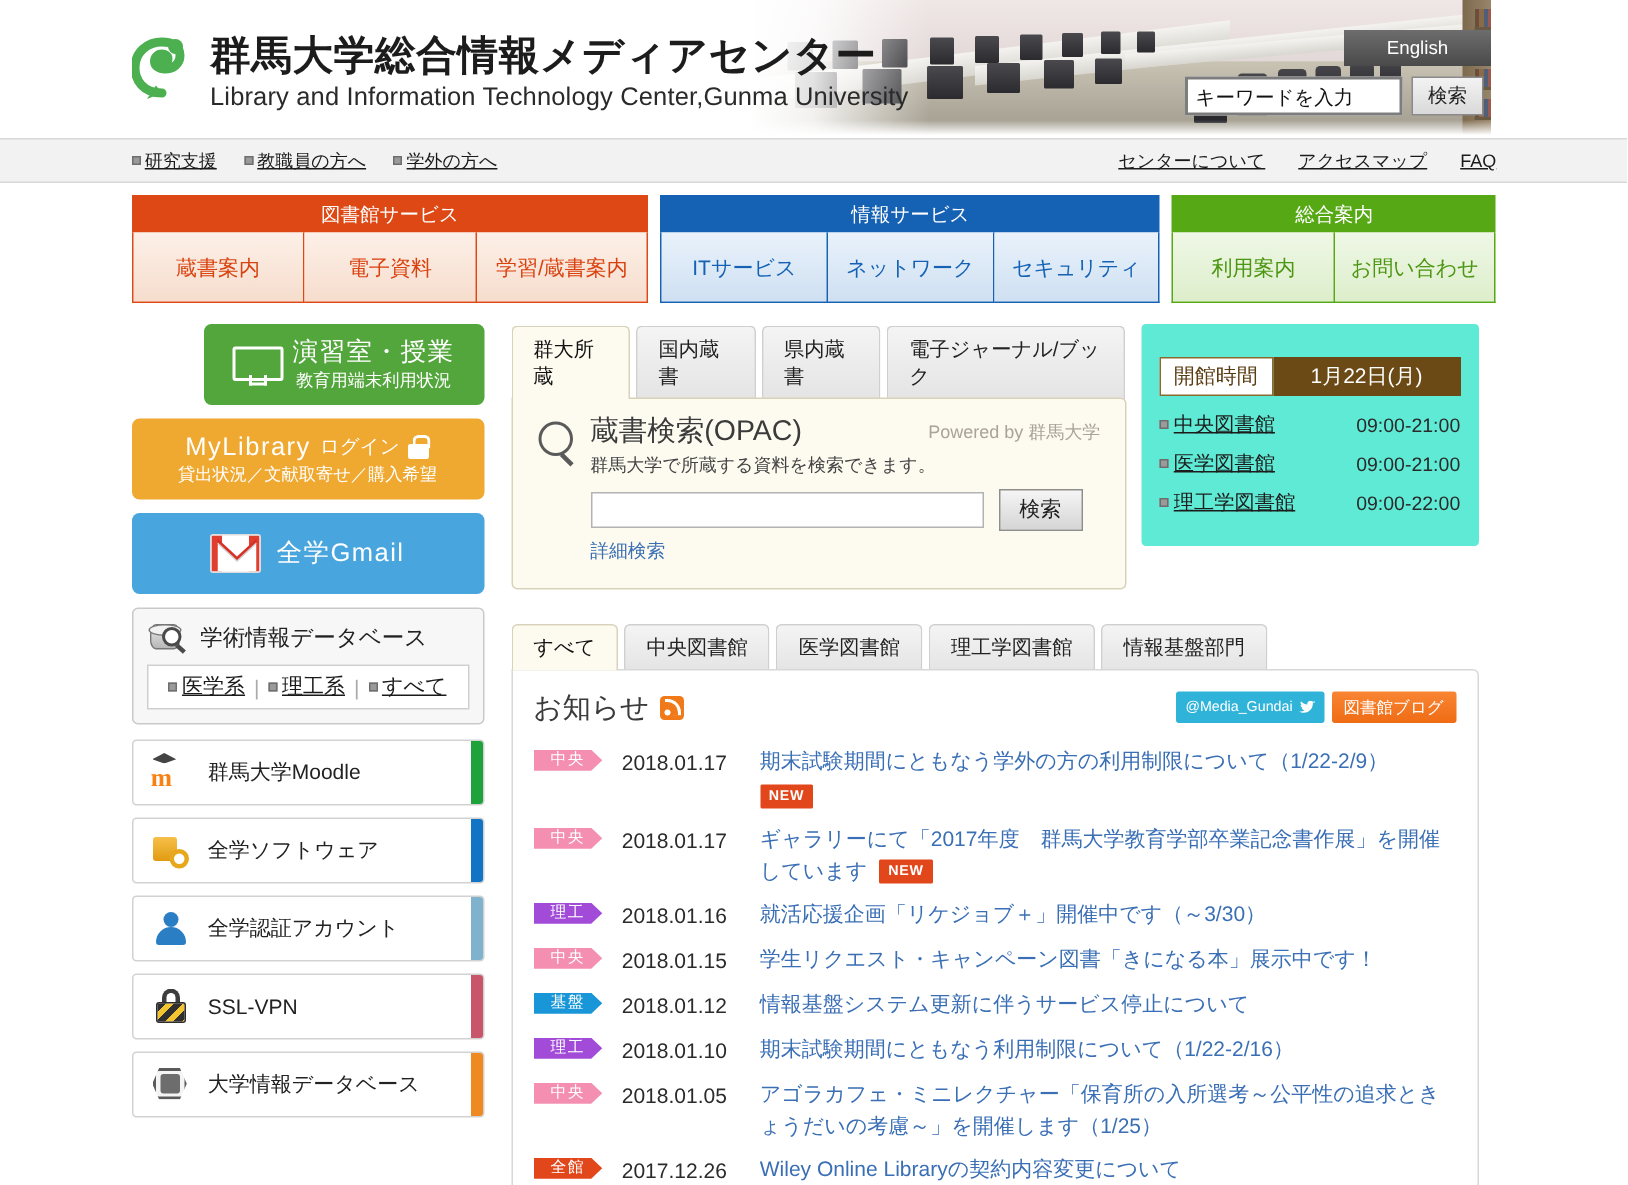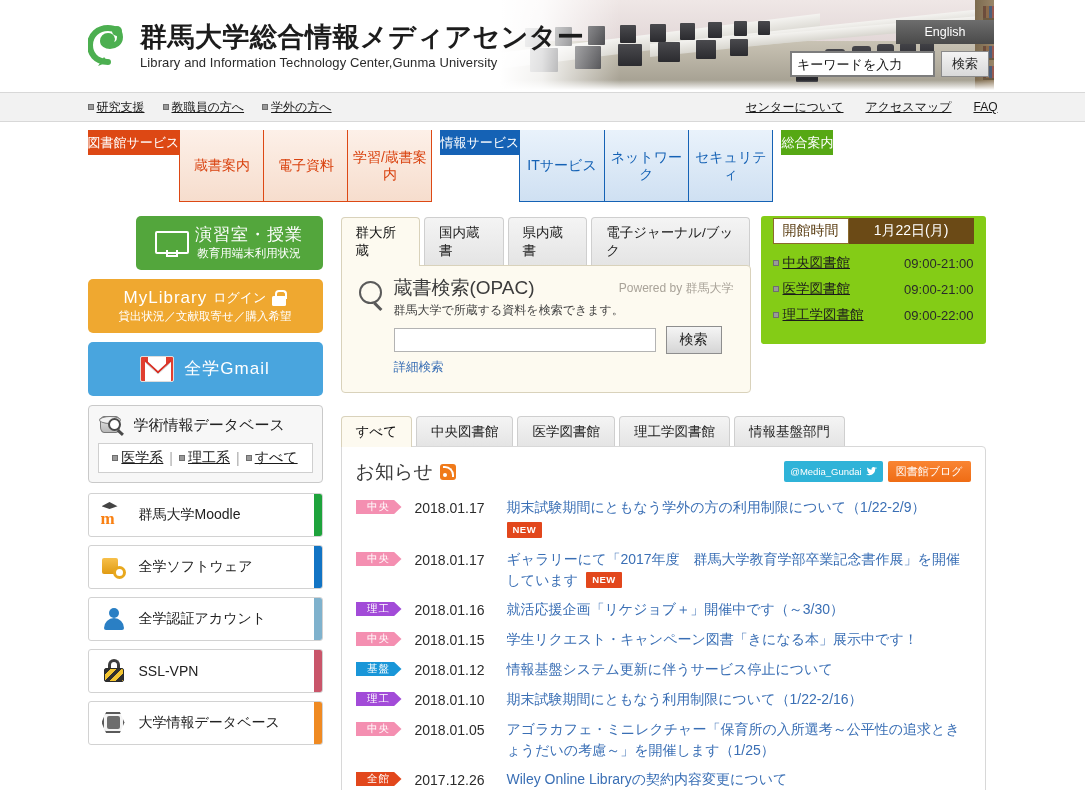--- a/index.html
+++ b/index.html
@@ -93,21 +93,21 @@
   }
   .logo-text-jp {
     font-size: 27px;
     font-weight: bold;
     color: #1c1c1c;
     letter-spacing: 0.5px;
     line-height: 1.18;
     white-space: nowrap;
   }
   .logo-text-en {
-    font-size: 13px;
+    font-size: 17px;
     color: #2a2a2a;
     letter-spacing: 0.1px;
     margin-top: 1px;
     white-space: nowrap;
   }
 
   .english-btn {
     position: absolute;
     right: 0px; top: 20px;
     width: 98px; height: 24px;
@@ -176,21 +176,21 @@
     display: inline-block;
     flex: none;
   }
 
   
   .mainnav {
     width: 910px; margin: 8px auto 0;
     display: flex; gap: 8px;
     height: 72px;
   }
-  .navgroup { display: flex; flex-direction: row; }
+  .navgroup { display: flex; flex-direction: column; }
   .navgroup.lib { width: 348px; }
   .navgroup.info { width: 336px; }
   .navgroup.guide { width: 218px; }
   .navgroup-title {
     height: 25px;
     color: #fff;
     font-size: 13px;
     display: flex; align-items: center; justify-content: center;
     font-weight: normal;
   }
@@ -483,23 +483,23 @@
   .opac-adv {
     margin-left: 36px; margin-top: 5px;
     font-size: 12.5px; color: #3a6fb5; cursor: pointer;
   }
 
   
   .hours-box {
     position: absolute;
     right: 0; top: 0;
     width: 225px;
-    background: #84cc16;
+    background: #5eead4;
     border-radius: 3px;
-    padding: 2px 12px 12px;
+    padding: 22px 12px 12px;
   }
   .hours-head { display: flex; align-items: stretch; height: 26px; }
   .hours-label {
     background: #fff; color: #5a3d12;
     font-size: 14px; padding: 0 9px;
     display:flex; align-items:center;
     border: 1px solid #8a6a2e;
   }
   .hours-date {
     flex: 1; background: #6b4a16; color: #fff;
@@ -717,20 +717,24 @@
     <div class="navgroup info">
       <div class="navgroup-title">情報サービス</div>
       <div class="navgroup-items">
         <div class="navitem">ITサービス</div>
         <div class="navitem">ネットワーク</div>
         <div class="navitem">セキュリティ</div>
       </div>
     </div>
     <div class="navgroup guide">
       <div class="navgroup-title">総合案内</div>
+      <div class="navgroup-items">
+        <div class="navitem">利用案内</div>
+        <div class="navitem">お問い合わせ</div>
+      </div>
     </div>
   </div>
 
   <div class="content">
 
     <div class="sidebar">
 
       <div class="side-big green">
         <span class="icon-monitor"></span>
         <span class="sb-textwrap">

